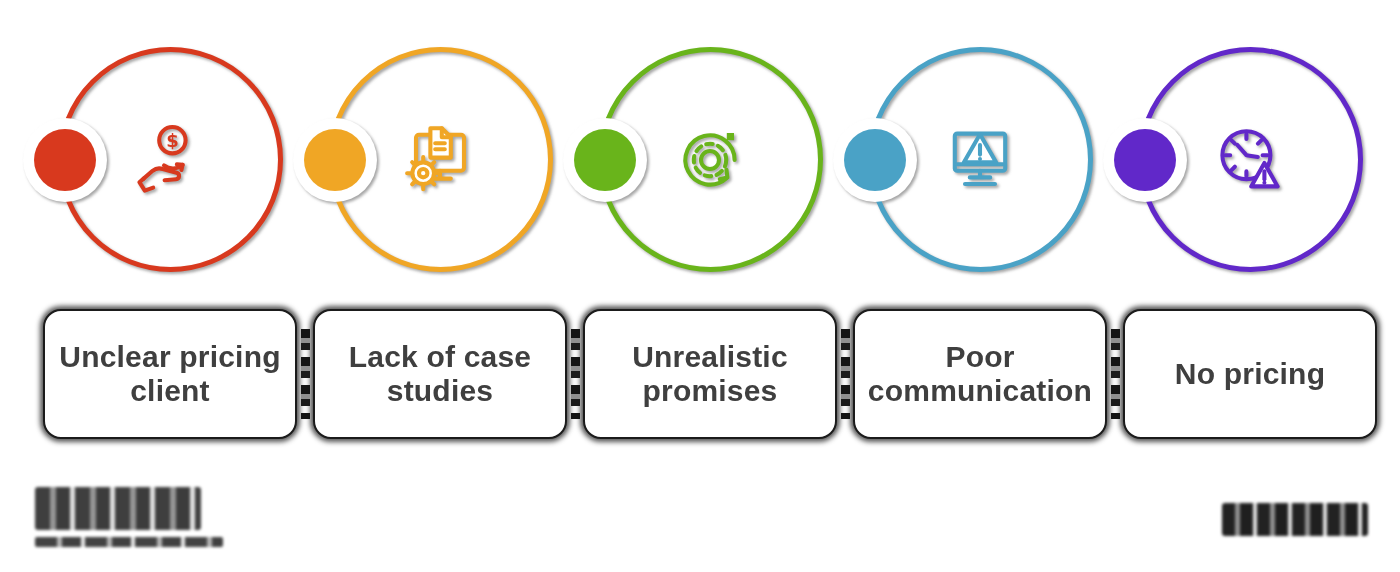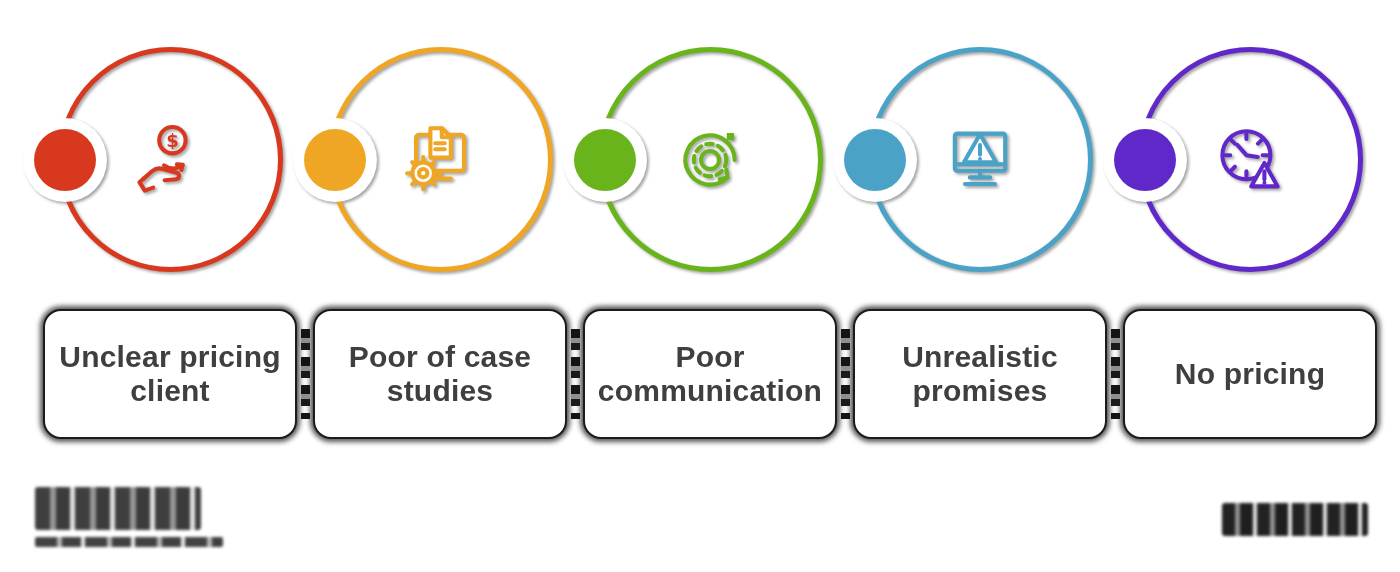--- a/index.html
+++ b/index.html
@@ -168,42 +168,42 @@
           <span>Unclear pricing</span><br>
           <span>client</span>
         </div>
       </div>
     </div>
 
     <div class="boxcol">
       <div class="dash"></div>
       <div class="labelbox">
         <div class="labeltext">
-          <span>Poor of case</span><br>
+          <span>Lack of case</span><br>
           <span>studies</span>
+        </div>
+      </div>
+    </div>
+
+    <div class="boxcol">
+      <div class="dash"></div>
+      <div class="labelbox">
+        <div class="labeltext">
+          <span>Unrealistic</span><br>
+          <span>promises</span>
         </div>
       </div>
     </div>
 
     <div class="boxcol">
       <div class="dash"></div>
       <div class="labelbox">
         <div class="labeltext">
           <span>Poor</span><br>
           <span>communication</span>
-        </div>
-      </div>
-    </div>
-
-    <div class="boxcol">
-      <div class="dash"></div>
-      <div class="labelbox">
-        <div class="labeltext">
-          <span>Unrealistic</span><br>
-          <span>promises</span>
         </div>
       </div>
     </div>
 
     <div class="boxcol">
       <div class="dash"></div>
       <div class="labelbox">
         <div class="labeltext">
           <span>No pricing</span><br>
         </div>

